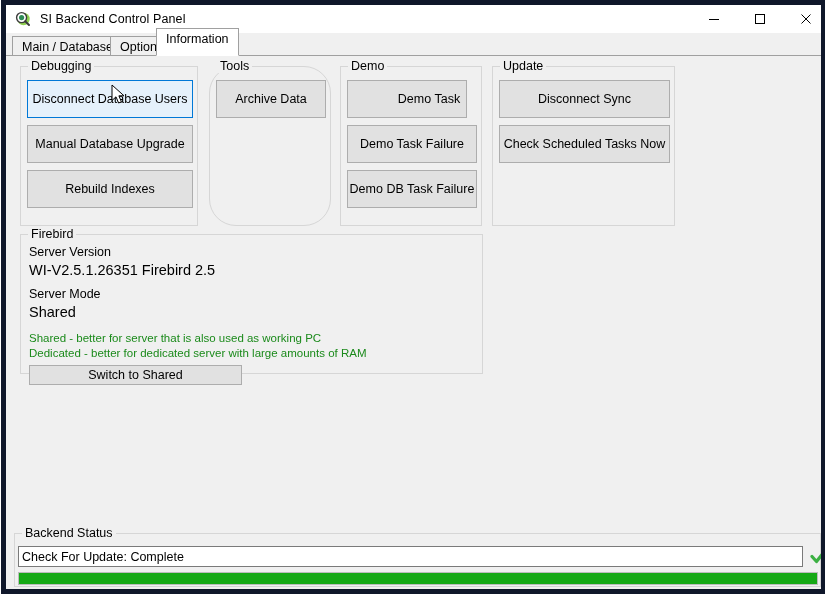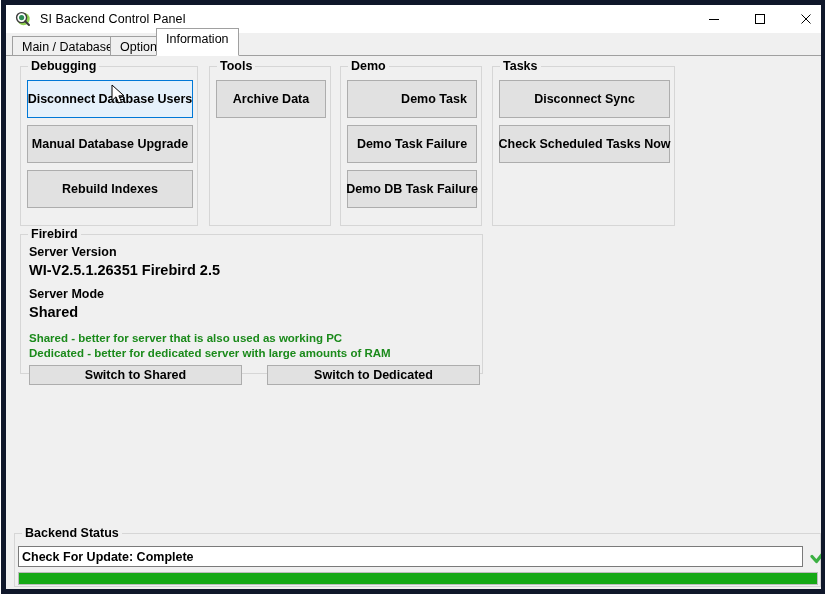--- a/index.html
+++ b/index.html
@@ -114,21 +114,20 @@
     height: 541px;
     background: #f0f0f0;
   }
 
   
   .group {
     position: absolute;
     box-sizing: border-box;
     border: 1px solid #d6d6d6;
     background: transparent;
-    font-weight: bold;
   }
   .group > .group-label {
     position: absolute;
     top: -8px;
     left: 7px;
     background: #f0f0f0;
     padding: 0 3px;
     font-size: 12.5px;
     color: #000;
     white-space: nowrap;
@@ -257,52 +256,51 @@
 
   <div id="page">
 
     <div class="group" style="left:14px; top:10px; width:178px; height:160px;">
       <div class="group-label">Debugging</div>
       <div class="btn hover" style="left:6px; top:13px; width:166px; height:38px;">Disconnect Database Users</div>
       <div class="btn" style="left:6px; top:58px; width:166px; height:38px;">Manual Database Upgrade</div>
       <div class="btn" style="left:6px; top:103px; width:166px; height:38px;">Rebuild Indexes</div>
     </div>
 
-    <div class="group" style="left:203px; top:10px; width:122px; height:160px;">
+    <div class="group" style="left:203px; top:10px; width:122px; height:160px;border-radius:27px;">
       <div class="group-label">Tools</div>
       <div class="btn" style="left:6px; top:13px; width:110px; height:38px;">Archive Data</div>
     </div>
 
     <div class="group" style="left:334px; top:10px; width:142px; height:160px;">
       <div class="group-label">Demo</div>
-      <div class="btn" style="left:6px; top:13px; width:130px; height:38px;padding-left:44px;">Demo Task</div>
+      <div class="btn" style="left:6px; top:13px; width:120px; height:38px;padding-left:44px;">Demo Task</div>
       <div class="btn" style="left:6px; top:58px; width:130px; height:38px;">Demo Task Failure</div>
       <div class="btn" style="left:6px; top:103px; width:130px; height:38px;">Demo DB Task Failure</div>
     </div>
 
     <div class="group" style="left:486px; top:10px; width:183px; height:160px;">
-      <div class="group-label">Tasks</div>
+      <div class="group-label">Update</div>
       <div class="btn" style="left:6px; top:13px; width:171px; height:38px;">Disconnect Sync</div>
       <div class="btn" style="left:6px; top:58px; width:171px; height:38px;">Check Scheduled Tasks Now</div>
     </div>
 
     <div class="group" style="left:14px; top:178px; width:463px; height:140px;">
       <div class="group-label">Firebird</div>
 
       <div class="fb-caption" style="left:8px; top:10px;">Server Version</div>
       <div class="fb-value" style="left:8px; top:27px;">WI-V2.5.1.26351 Firebird 2.5</div>
 
       <div class="fb-caption" style="left:8px; top:52px;">Server Mode</div>
       <div class="fb-value" style="left:8px; top:69px;">Shared</div>
 
       <div class="fb-hint" style="left:8px; top:112px;">Dedicated - better for dedicated server with large amounts of RAM</div>
       <div class="fb-hint" style="left:8px; top:97px;">Shared - better for server that is also used as working PC</div>
 
       <div class="btn" style="left:8px; top:130px; width:213px; height:20px;">Switch to Shared</div>
-      <div class="btn" style="left:246px; top:130px; width:213px; height:20px;">Switch to Dedicated</div>
     </div>
 
     <div class="group" style="left:8px; top:477px; width:807px; height:54px;padding-left:43px;">
       <div class="group-label">Backend Status</div>
 
       <div id="status-input" style="left:3px; top:12px; width:785px; height:21px;" placeholder="">Check For Update: Complete</div>
 
       <div id="status-check" style="left:794px; top:12px;">
         <svg width="20" height="20" viewBox="0 0 20 20">
           <path d="M3 10.5 L7.5 15.5 L17 3.5" fill="none" stroke="#3cb043" stroke-width="3.2" stroke-linecap="round" stroke-linejoin="round"></path>

